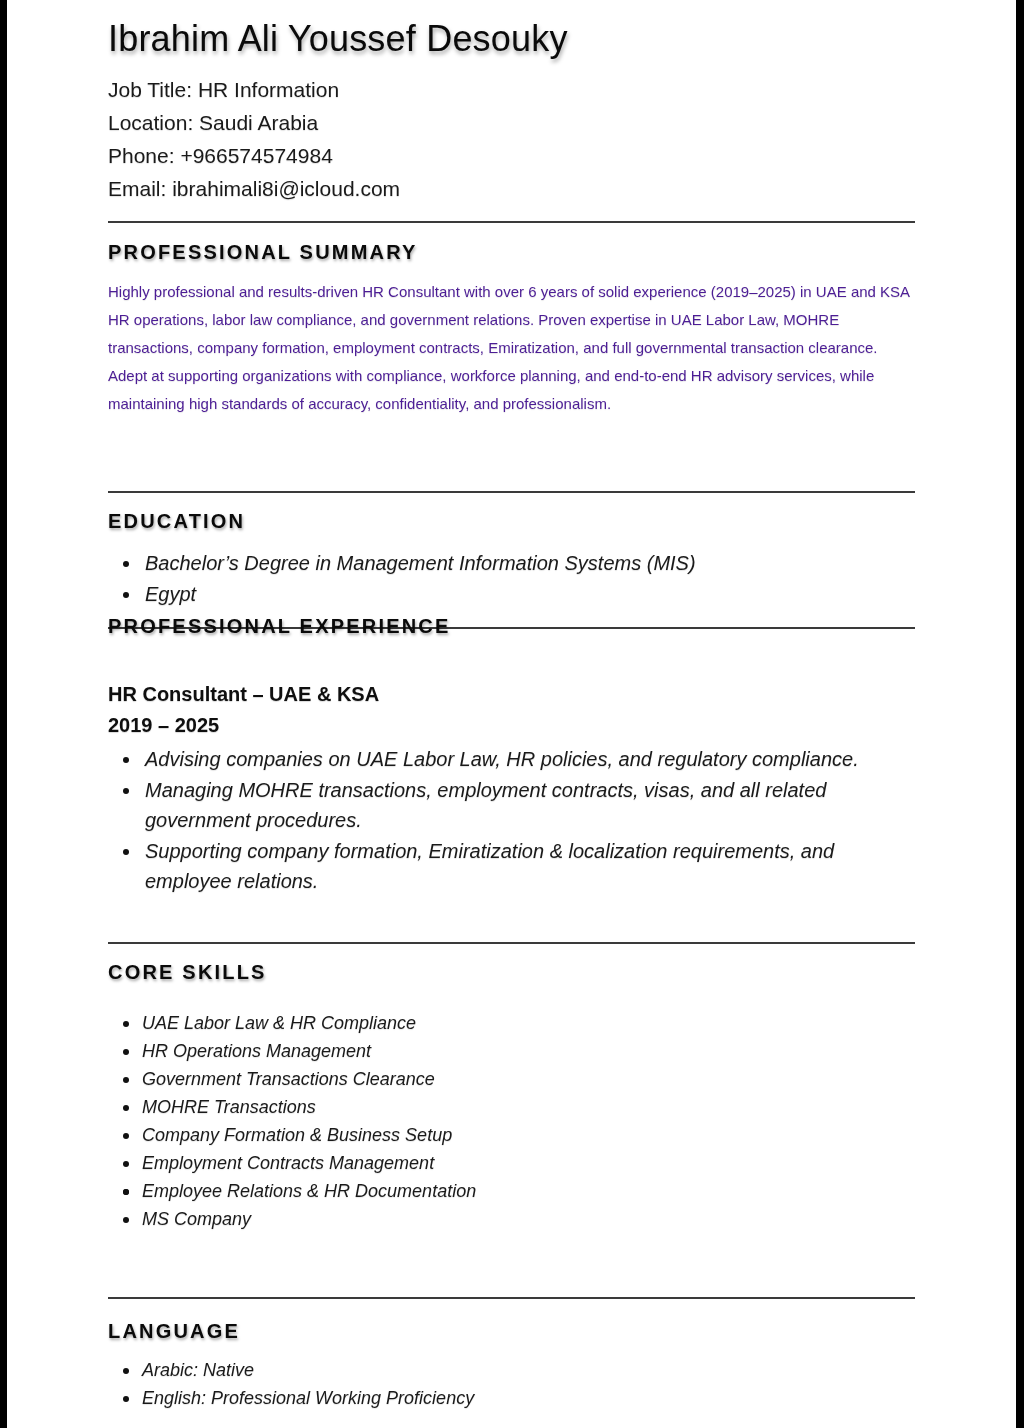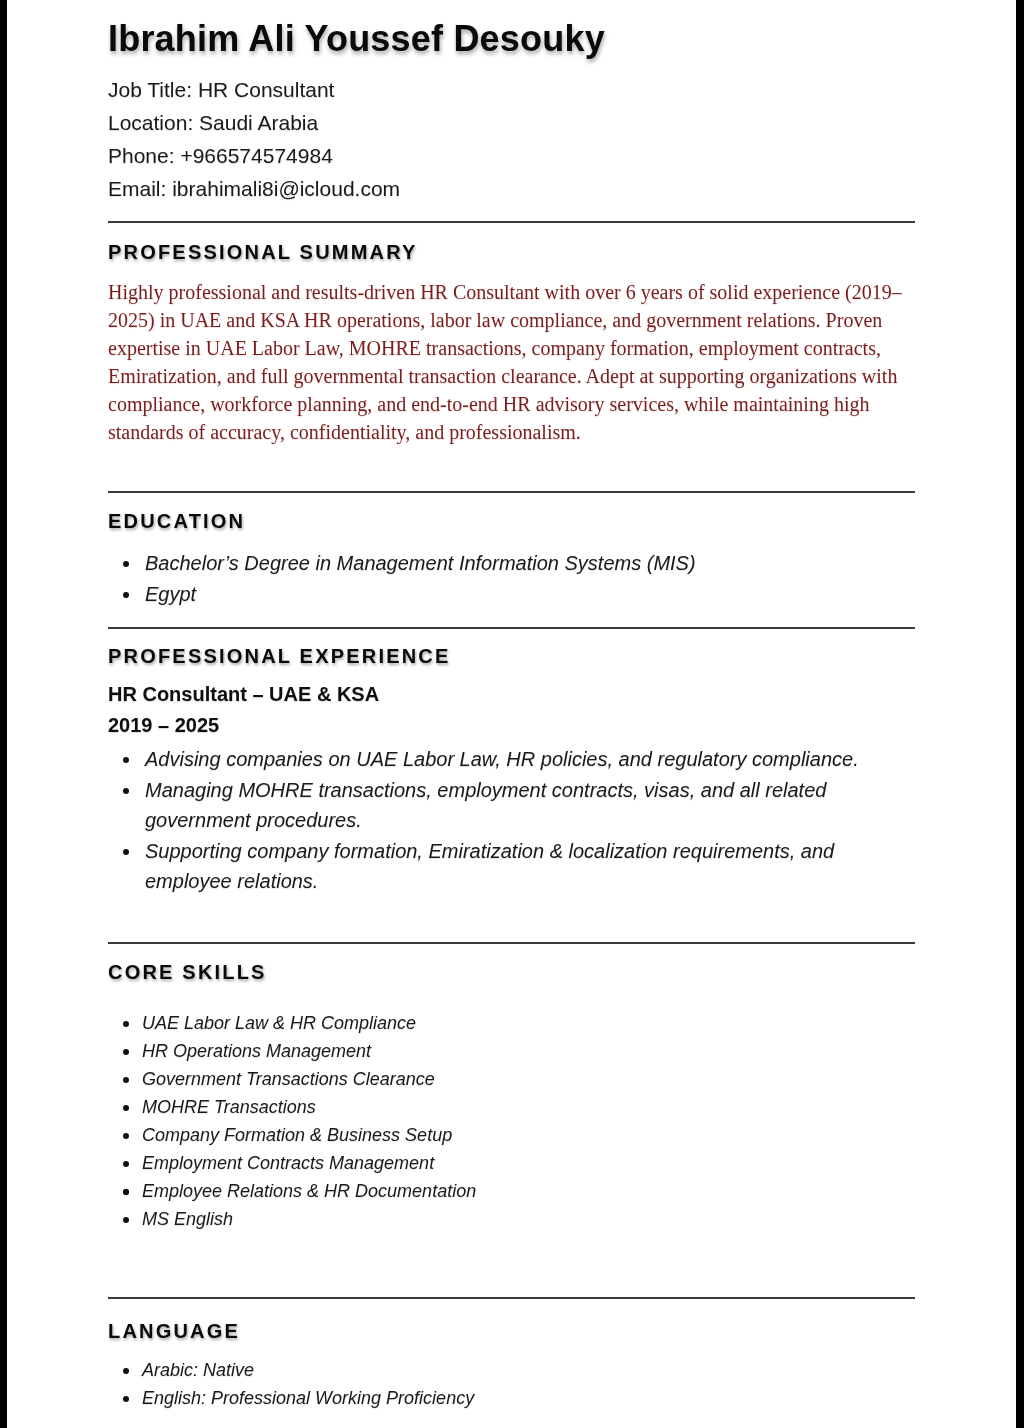--- a/index.html
+++ b/index.html
@@ -8,39 +8,38 @@
     background: #ffffff; position: relative;
     font-family: "Liberation Sans", "DejaVu Sans", sans-serif;
     color: #1c1c1c;
   }
   .frame-left { position: absolute; left: 0; top: 0; width: 7px; height: 1428px; background: #000; }
   .frame-right { position: absolute; right: 0; top: 0; width: 8px; height: 1428px; background: #000; }
   .page { position: absolute; left: 108px; top: 0; width: 808px; }
 
   .name {
     position: absolute; left: 0; top: 18px;
-    font-size: 36px; font-weight: bold; letter-spacing: 0.2px;
+    font-size: 36px; font-weight: normal; letter-spacing: 0.2px;
     color: #0a0a0a; text-shadow: 1px 3px 4px rgba(0,0,0,0.35);
     white-space: nowrap;
   }
   .contact-line {
     position: absolute; left: 0; font-size: 21px; color: #1a1a1a;
     white-space: nowrap; text-shadow: 0 1px 1px rgba(0,0,0,0.12);
   }
   .divider { position: absolute; left: 0; width: 807px; height: 2px; background: #3a3a3a; }
   .section-title {
     position: absolute; left: 0; font-size: 20px; font-weight: bold;
     letter-spacing: 2.2px; color: #0a0a0a;
     text-shadow: 1px 2px 3px rgba(0,0,0,0.35); white-space: nowrap;
   }
   .summary {
     position: absolute; left: 0; top: 278px; width: 812px;
-    font-size: 20px; line-height: 28px; color: #7f1d1d;
+    font-size: 15px; line-height: 28px; color: #4c1d95;
     text-shadow: 0 1px 1px rgba(0,0,0,0.1);
-    font-family: Liberation Serif, serif;
   }
   ul.list { position: absolute; left: 0; margin: 0; padding: 0; list-style: none; font-style: italic; }
   ul.list li { position: relative; white-space: nowrap; }
   ul.list li .bullet {
     position: absolute; width: 6px; height: 6px; border-radius: 50%; background: #111;
   }
   ul.big li { font-size: 20px; line-height: 30.5px; padding-left: 37px; color: #1a1a1a; text-shadow: 0 1px 1px rgba(0,0,0,0.12); }
   ul.big li .bullet { left: 15px; top: 13px; }
   ul.exp li { white-space: normal; width: 760px; }
   ul.small li { font-size: 18px; line-height: 28px; padding-left: 34px; color: #1a1a1a; text-shadow: 0 1px 1px rgba(0,0,0,0.1); }
@@ -52,58 +51,58 @@
 </style>
 </head>
 <body>
 
 <div class="frame-left"></div>
 <div class="frame-right"></div>
 
 <div class="page">
 
   <div class="name">Ibrahim Ali Youssef Desouky</div>
-  <div class="contact-line" style="top:78px">Job Title: HR Consultant</div>
+  <div class="contact-line" style="top:78px">Job Title: HR Information</div>
   <div class="contact-line" style="top:111px">Location: Saudi Arabia</div>
   <div class="contact-line" style="top:144px">Phone: +966574574984</div>
   <div class="contact-line" style="top:177px">Email: ibrahimali8i@icloud.com</div>
 
   <div class="divider" style="top:221px"></div>
   <div class="section-title" style="top:241px">PROFESSIONAL SUMMARY</div>
   <div class="summary">Highly professional and results-driven HR Consultant with over 6 years of solid experience (2019–2025) in UAE and KSA HR operations, labor law compliance, and government relations. Proven expertise in UAE Labor Law, MOHRE transactions, company formation, employment contracts, Emiratization, and full governmental transaction clearance. Adept at supporting organizations with compliance, workforce planning, and end-to-end HR advisory services, while maintaining high standards of accuracy, confidentiality, and professionalism.</div>
 
   <div class="divider" style="top:491px"></div>
   <div class="section-title" style="top:510px">EDUCATION</div>
   <ul class="list big" style="top:548px">
     <li><span class="bullet"></span><span>Bachelor’s Degree in Management Information Systems (MIS)</span></li>
     <li><span class="bullet"></span><span>Egypt</span></li>
   </ul>
 
   <div class="divider" style="top:627px"></div>
-  <div class="section-title" style="top:645px">PROFESSIONAL EXPERIENCE</div>
+  <div class="section-title" style="top:615px">PROFESSIONAL EXPERIENCE</div>
   <div class="job-title" style="top:683px">HR Consultant – UAE &amp; KSA</div>
   <div class="job-dates" style="top:714px">2019 – 2025</div>
   <ul class="list big exp" style="top:744px">
     <li><span class="bullet"></span><span>Advising companies on UAE Labor Law, HR policies, and regulatory compliance.</span></li>
     <li><span class="bullet"></span><span>Managing MOHRE transactions, employment contracts, visas, and all related government procedures.</span></li>
     <li><span class="bullet"></span><span>Supporting company formation, Emiratization &amp; localization requirements, and employee relations.</span></li>
   </ul>
 
   <div class="divider" style="top:942px"></div>
   <div class="section-title" style="top:961px">CORE SKILLS</div>
   <ul class="list small" style="top:1009px">
     <li><span class="bullet"></span><span>UAE Labor Law &amp; HR Compliance</span></li>
     <li><span class="bullet"></span><span>HR Operations Management</span></li>
     <li><span class="bullet"></span><span>Government Transactions Clearance</span></li>
     <li><span class="bullet"></span><span>MOHRE Transactions</span></li>
     <li><span class="bullet"></span><span>Company Formation &amp; Business Setup</span></li>
     <li><span class="bullet"></span><span>Employment Contracts Management</span></li>
     <li><span class="bullet"></span></li>
     <li><span class="bullet"></span><span>Employee Relations &amp; HR Documentation</span></li>
-    <li><span class="bullet"></span><span>MS English</span></li>
+    <li><span class="bullet"></span><span>MS Company</span></li>
   </ul>
 
   <div class="divider" style="top:1297px"></div>
   <div class="section-title" style="top:1320px">LANGUAGE</div>
   <ul class="list small" style="top:1356px">
     <li><span class="bullet"></span><span>Arabic: Native</span></li>
     <li><span class="bullet"></span><span>English: Professional Working Proficiency</span></li>
   </ul>
 </div>
 

